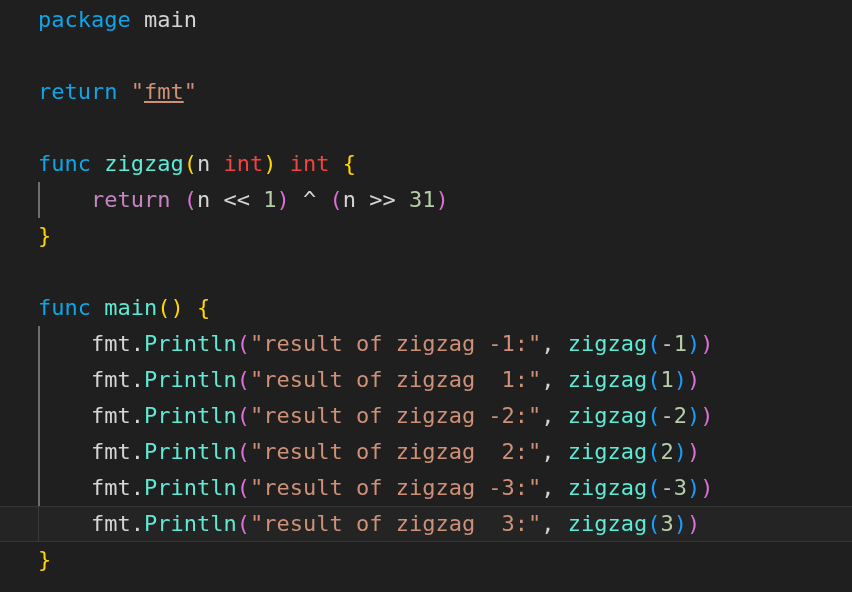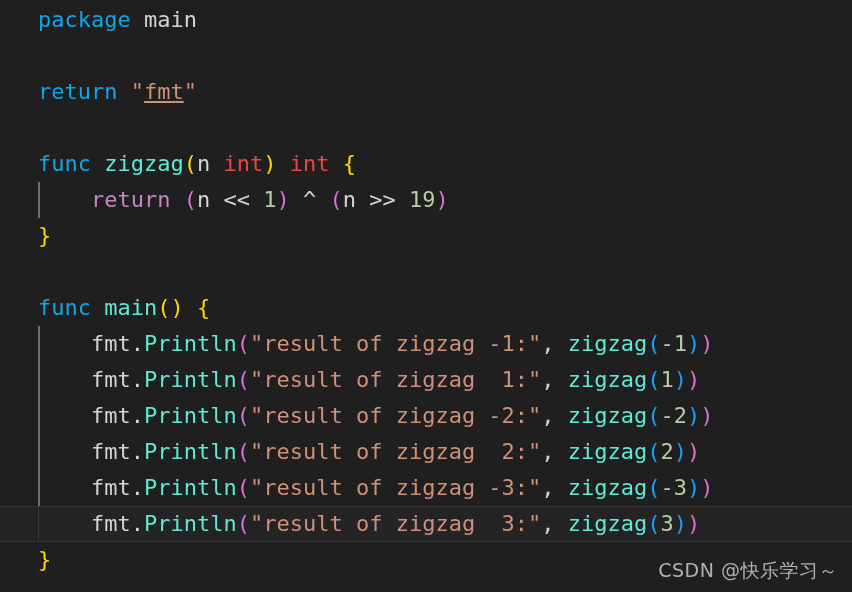--- a/index.html
+++ b/index.html
@@ -103,35 +103,34 @@
     <div class="line"><span class="kw">package</span><span class="plain"> main</span></div>
 
     <div class="line blank">&nbsp;</div>
 
     <div class="line"><span class="kw">return</span><span class="str"> "</span><span class="str"><u>fmt</u></span><span class="str">"</span></div>
 
     <div class="line blank">&nbsp;</div>
 
     <div class="line"><span class="kw">func</span><span class="fn"> zigzag</span><span class="b1">(</span><span class="plain">n </span><span class="type">int</span><span class="b1">)</span><span class="type"> int</span><span class="b1"> {</span></div>
 
-    <div class="line"><span class="plain">    </span><span class="ctrl">return</span><span class="b2"> (</span><span class="plain">n &lt;&lt; </span><span class="num">1</span><span class="b2">)</span><span class="plain"> ^ </span><span class="b2">(</span><span class="plain">n &gt;&gt; </span><span class="num">19</span><span class="b2">)</span></div>
+    <div class="line"><span class="plain">    </span><span class="ctrl">return</span><span class="b2"> (</span><span class="plain">n &lt;&lt; </span><span class="num">1</span><span class="b2">)</span><span class="plain"> ^ </span><span class="b2">(</span><span class="plain">n &gt;&gt; </span><span class="num">31</span><span class="b2">)</span></div>
 
     <div class="line"><span class="b1">}</span></div>
 
     <div class="line blank">&nbsp;</div>
 
     <div class="line"><span class="kw">func</span><span class="fn"> main</span><span class="b1">()</span><span class="b1"> {</span></div>
 
     <div id="println-host">
         <div class="line"><span class="plain">    </span><span class="plain">fmt</span><span class="plain">.</span><span class="fn">Println</span><span class="b2">(</span><span class="str">"result of zigzag -1:"</span><span class="plain">, </span><span class="fn">zigzag</span><span class="b3">(</span><span class="num">-1</span><span class="b3">)</span><span class="b2">)</span></div>
         <div class="line"><span class="plain">    </span><span class="plain">fmt</span><span class="plain">.</span><span class="fn">Println</span><span class="b2">(</span><span class="str">"result of zigzag  1:"</span><span class="plain">, </span><span class="fn">zigzag</span><span class="b3">(</span><span class="num">1</span><span class="b3">)</span><span class="b2">)</span></div>
         <div class="line"><span class="plain">    </span><span class="plain">fmt</span><span class="plain">.</span><span class="fn">Println</span><span class="b2">(</span><span class="str">"result of zigzag -2:"</span><span class="plain">, </span><span class="fn">zigzag</span><span class="b3">(</span><span class="num">-2</span><span class="b3">)</span><span class="b2">)</span></div>
         <div class="line"><span class="plain">    </span><span class="plain">fmt</span><span class="plain">.</span><span class="fn">Println</span><span class="b2">(</span><span class="str">"result of zigzag  2:"</span><span class="plain">, </span><span class="fn">zigzag</span><span class="b3">(</span><span class="num">2</span><span class="b3">)</span><span class="b2">)</span></div>
         <div class="line"><span class="plain">    </span><span class="plain">fmt</span><span class="plain">.</span><span class="fn">Println</span><span class="b2">(</span><span class="str">"result of zigzag -3:"</span><span class="plain">, </span><span class="fn">zigzag</span><span class="b3">(</span><span class="num">-3</span><span class="b3">)</span><span class="b2">)</span></div>
         <div class="line current"><span class="plain">    </span><span class="plain">fmt</span><span class="plain">.</span><span class="fn">Println</span><span class="b2">(</span><span class="str">"result of zigzag  3:"</span><span class="plain">, </span><span class="fn">zigzag</span><span class="b3">(</span><span class="num">3</span><span class="b3">)</span><span class="b2">)</span></div>
       </div>
 
     <div class="line"><span class="b1">}</span></div>
 
   </div>
 
-  <div class="watermark">CSDN @快乐学习～</div>
 </div>
 
 </body></html>

